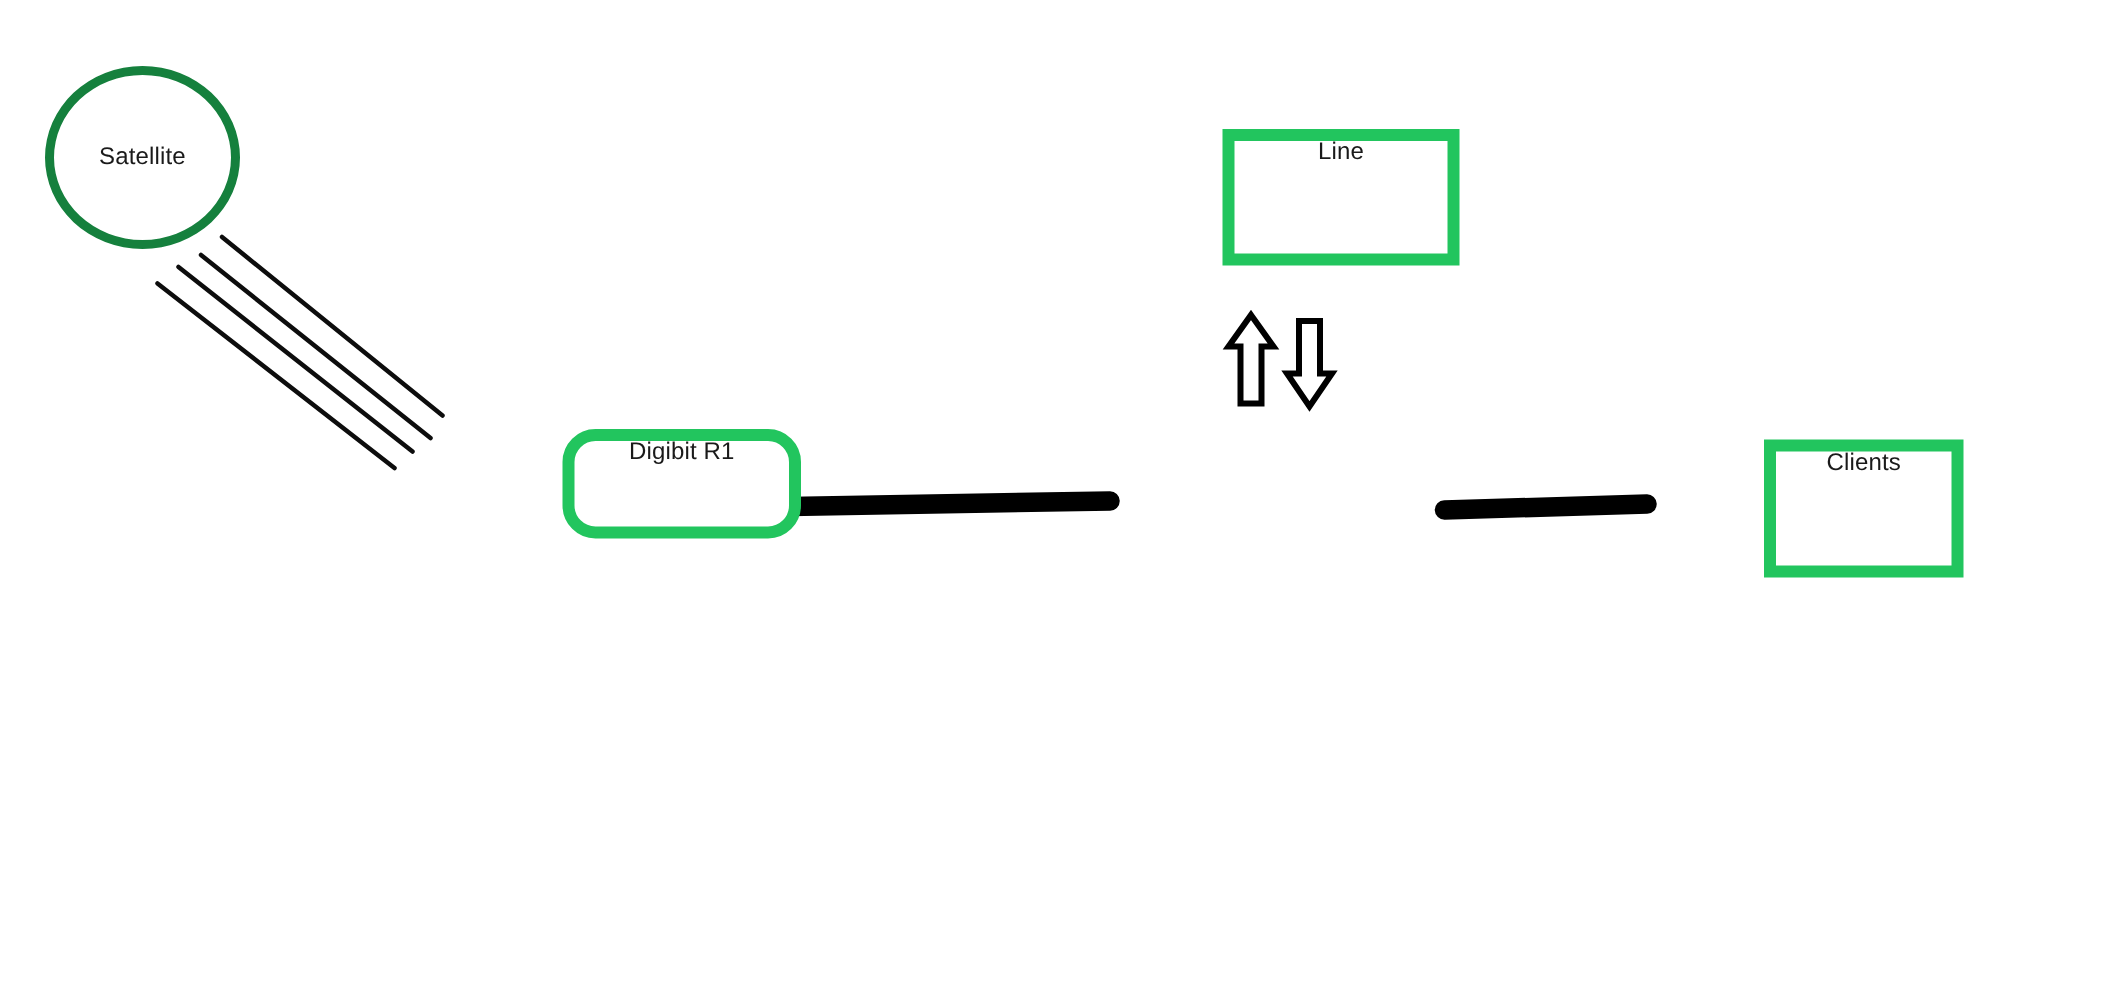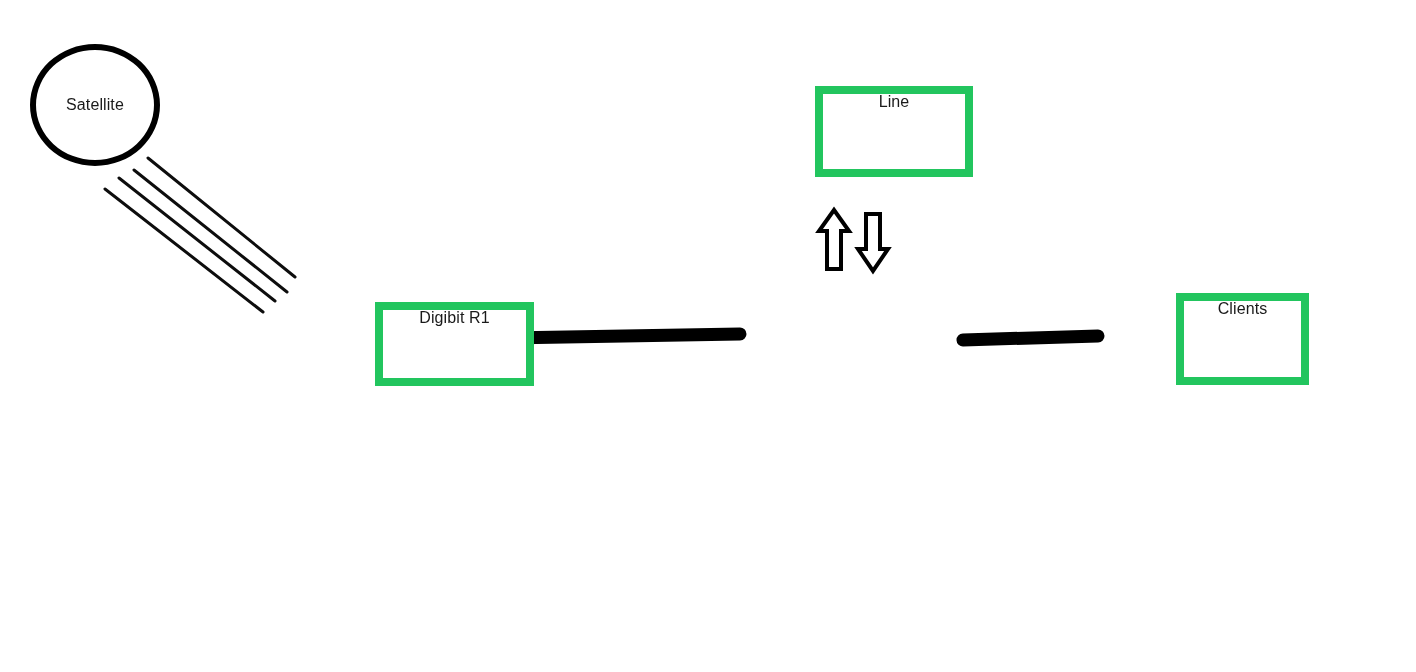--- a/index.html
+++ b/index.html
@@ -29,21 +29,21 @@
     font-family: "Liberation Sans", sans-serif;
     font-size: 16px;
     color: #1a1a1a;
     letter-spacing: 0.1px;
     white-space: nowrap;
     line-height: 1;
   }
   .satellite-circle {
     position: absolute;
     box-sizing: border-box;
-    border: 6px solid #000000;
+    border: 6px solid #15803d;
     border-radius: 50%;
     background: #ffffff;
     display: flex;
     align-items: center;
     justify-content: center;
   }
   .svg-layer {
     position: absolute;
     left: 0;
     top: 0;
@@ -77,21 +77,21 @@
   </svg>
 
   <div class="satellite-circle" style="left:30px; top:44px; width:130px; height:122px;">
     <span class="node-label">Satellite</span>
   </div>
 
   <div class="node-box" style="left:767px; top:86px; width:158px; height:91px;">
     <span class="node-label">Line</span>
   </div>
 
-  <div class="node-box" style="left:327px; top:302px; width:159px; height:84px;">
+  <div class="node-box" style="left:327px; top:286px; width:159px; height:73px;border-radius:22px;">
     <span class="node-label">Digibit R1</span>
   </div>
 
 
   <div class="node-box" style="left:1128px; top:293px; width:133px; height:92px;">
     <span class="node-label">Clients</span>
   </div>
 
 </div>
 

